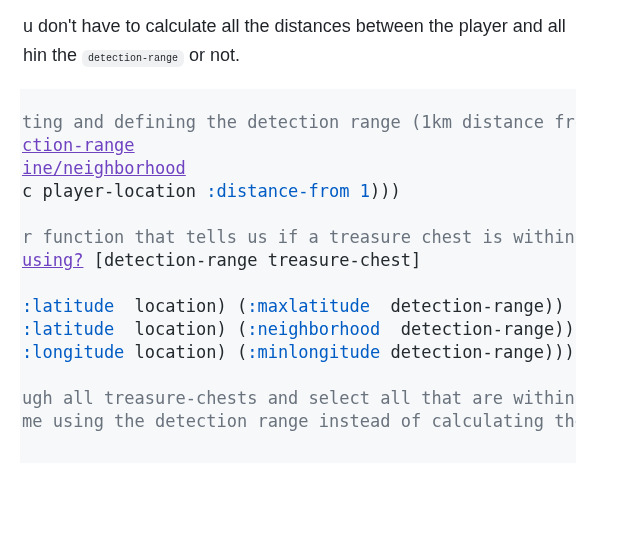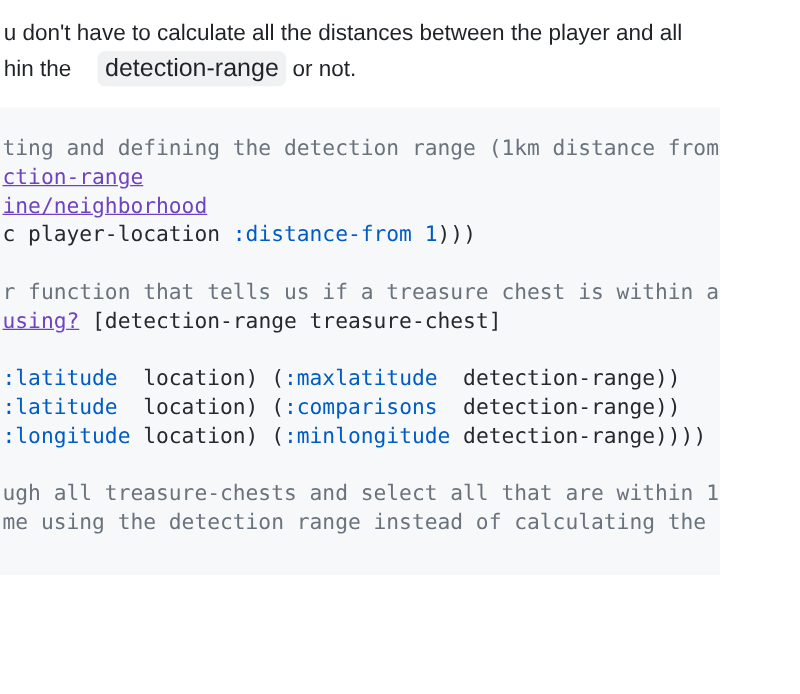--- a/index.html
+++ b/index.html
@@ -5,37 +5,37 @@
   * { margin: 0; padding: 0; box-sizing: border-box; }
   html, body {
     width: 640px; height: 555px;
     overflow: hidden;
     background: var(--page-bg, #ffffff);
   }
   .page {
     position: relative;
     width: 576px; height: 555px;
     overflow: hidden;
+    padding-left: 20px;
   }
   .prose {
     padding: 12px 0 0 3px;
     font-family: "Liberation Sans", sans-serif;
     font-size: 18px;
     line-height: 29px;
     color: var(--prose-text, #1f2328);
     white-space: nowrap;
   }
   .prose-line { white-space: nowrap; }
   .inline-code {
-    font-family: Liberation Sans, sans-serif;
-    font-size: 20px;
+    font-family: Liberation Mono, monospace;
+    font-size: 10px;
     background: var(--inline-code-bg, #eff1f2);
     padding: 3px 6px;
     border-radius: 6px;
-    margin-left: 16px;
   }
   .code-block {
     margin-top: 16px;
     width: 640px;
     background: var(--code-block-bg, #f6f8fa);
     padding: 22px 0 30px 2px;
     font-family: "DejaVu Sans Mono", monospace;
     font-size: 17px;
     line-height: 23px;
     color: var(--code-plain, #24292e);
@@ -58,19 +58,19 @@
   <div class="code-block">
       <div class="code-line"><span class="tok-comment">ting and defining the detection range (1km distance from our pla</span></div>
       <div class="code-line"><span class="tok-entity">ction-range</span></div>
       <div class="code-line"><span class="tok-entity">ine/neighborhood</span></div>
       <div class="code-line"><span class="tok-plain">c player-location </span><span class="tok-constant">:distance-from</span><span class="tok-plain"> </span><span class="tok-constant">1</span><span class="tok-plain">)))</span></div>
       <div class="code-line">&nbsp;</div>
       <div class="code-line"><span class="tok-comment">r function that tells us if a treasure chest is within a given d</span></div>
       <div class="code-line"><span class="tok-entity">using?</span><span class="tok-plain"> [detection-range treasure-chest]</span></div>
       <div class="code-line">&nbsp;</div>
       <div class="code-line"><span class="tok-constant">:latitude</span><span class="tok-plain">  location) (</span><span class="tok-constant">:maxlatitude</span><span class="tok-plain">  detection-range))</span></div>
-      <div class="code-line"><span class="tok-constant">:latitude</span><span class="tok-plain">  location) (</span><span class="tok-constant">:comparisons</span><span class="tok-plain">  detection-range))</span></div>
+      <div class="code-line"><span class="tok-constant">:latitude</span><span class="tok-plain">  location) (</span><span class="tok-constant">:neighborhood</span><span class="tok-plain">  detection-range))</span></div>
       <div class="code-line"><span class="tok-constant">:longitude</span><span class="tok-plain"> location) (</span><span class="tok-constant">:minlongitude</span><span class="tok-plain"> detection-range))))</span></div>
       <div class="code-line">&nbsp;</div>
       <div class="code-line"><span class="tok-comment">ugh all treasure-chests and select all that are within 1km of th</span></div>
       <div class="code-line"><span class="tok-comment">me using the detection range instead of calculating the distance</span></div>
     </div>
 </div>
 
 </body></html>

